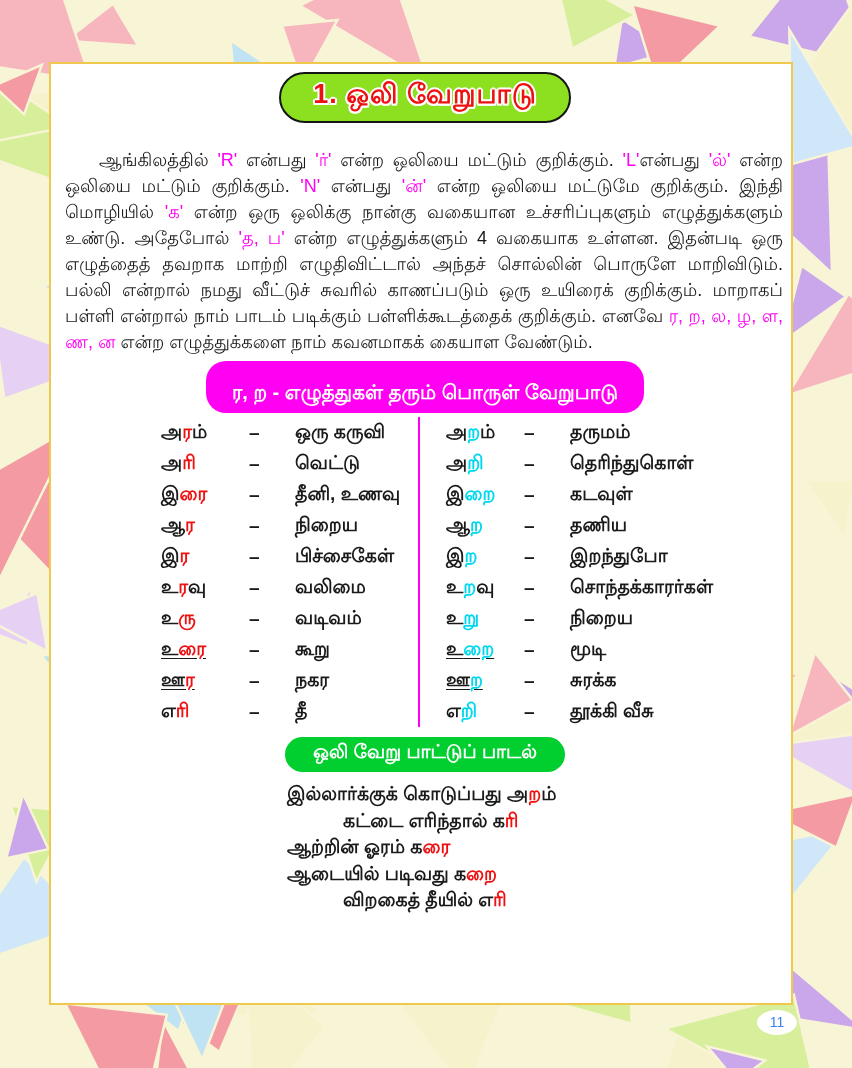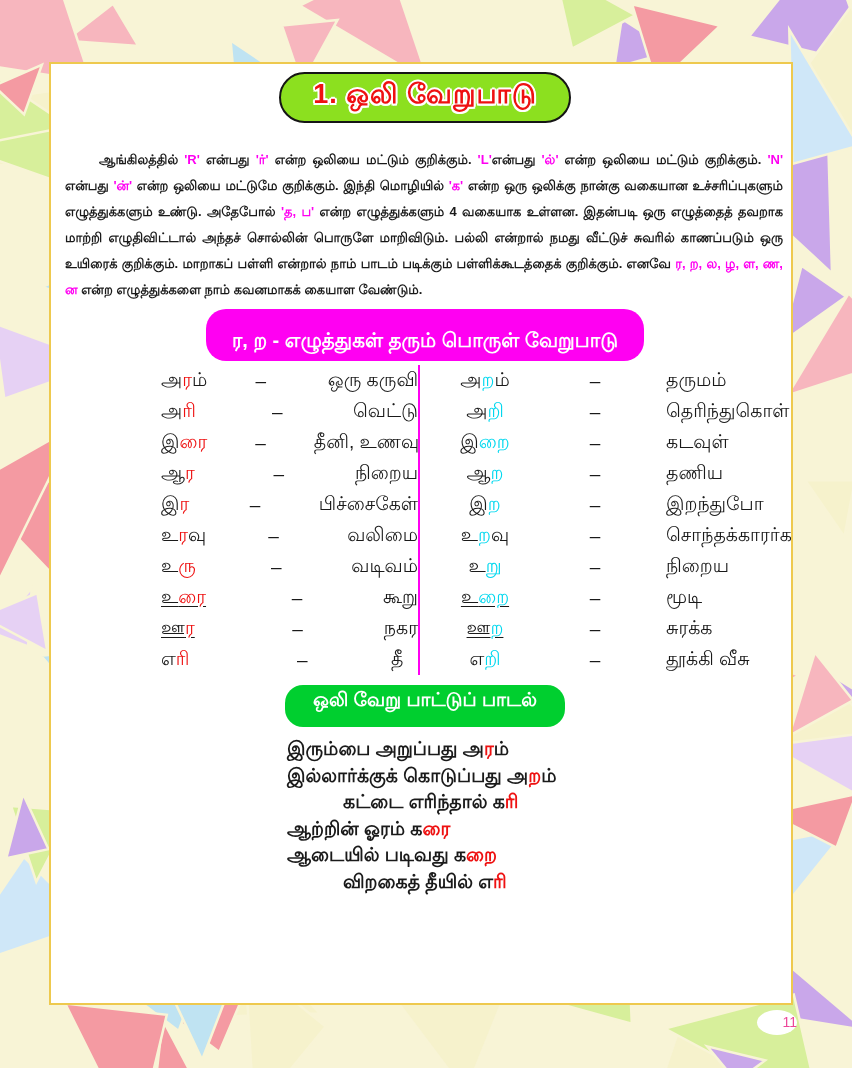--- a/index.html
+++ b/index.html
@@ -17,57 +17,57 @@
 
   .title-pill {
     margin:0 auto 24px; width:max-content; padding:5px 32px 8px;
     background:var(--title-green); border:2px solid #151515; border-radius:28px;
     color:var(--title-red); font-size:27px; font-weight:bold; letter-spacing:1px;
     text-shadow:-1.5px -1.5px 0 #fff, 1.5px -1.5px 0 #fff, -1.5px 1.5px 0 #fff,
                  1.5px 1.5px 0 #fff, 0 -2px 0 #fff, 0 2px 0 #fff, -2px 0 0 #fff, 2px 0 0 #fff;
   }
 
   .intro {
-    font-size:13px; line-height:26px; text-align:justify; text-indent:34px;
-    color:#1a1a1a; font-weight:700; padding-right:2px;
+    font-size:18px; line-height:26px; text-align:justify; text-indent:34px;
+    color:#1a1a1a; font-weight:400; padding-right:2px;
   }
   .m { color:var(--magenta); }
   .r { color:var(--red); }
   .c { color:var(--cyan); }
 
   .pill2 {
     margin:6px auto 1px; width:max-content; background:var(--magenta);
     color:#fff; font-size:20px; font-weight:bold; padding:20px 26px 7px; border-radius:20px;
   }
 
   .vocab { display:flex; margin-top:4px; }
   .vocab-left  { width:355px; box-sizing:border-box; padding-left:96px;
                  border-right:2px solid var(--magenta); }
-  .vocab-right { flex:1; box-sizing:border-box; padding-left:26px;text-align:center; }
+  .vocab-right { flex:1; box-sizing:border-box; padding-left:26px; }
   .vrow  { display:flex; align-items:center; height:31px;
-           font-size:19px; font-weight:400; color:#1a1a1a;gap:48px; }
+           font-size:19px; font-weight:700; color:#1a1a1a; }
   .vword { width:88px; white-space:nowrap; }
   .vocab-right .vword { width:78px; }
   .vdash { width:46px; }
   .vmean { white-space:nowrap; }
   .und   { text-decoration:underline; text-underline-offset:3px; }
 
   .pill3 {
     margin:10px auto 9px; width:max-content; background:var(--song-green);
-    color:#fff; font-size:19px; font-weight:bold; padding:4px 28px 14px; border-radius:18px;
+    color:#fff; font-size:19px; font-weight:bold; padding:4px 28px 7px; border-radius:18px;
   }
 
   .song  { margin-left:222px; }
   .sline { font-size:19px; line-height:26.5px; font-weight:600; color:#1a1a1a; white-space:nowrap; }
   .sline.i1 { margin-left:56px; }
 
   .page-num {
     position:absolute; left:757px; top:1010px; width:40px; height:25px;
-    background:#fff; border-radius:50%; text-align:right;
-    font-size:14px; line-height:25px; color:#ec4899;
+    background:#fff; border-radius:50%; text-align:center;
+    font-size:14px; line-height:25px; color:#3b82f6;
   }
 </style>
 </head>
 <body>
 
 <svg id="mosaic" xmlns="http://www.w3.org/2000/svg" viewBox="0 0 852 1068">
     <rect width="852" height="1068" fill="#f8f4d6"></rect>
     <polygon points="569.2,324.1 455.0,374.4 441.7,275.5" fill="#c9a7ea" stroke="#f8f4d6" stroke-width="2.5"></polygon>
     <polygon points="155.8,1080.4 162.7,1019.6 195.1,1080.9" fill="#f49aa2" stroke="#f8f4d6" stroke-width="2.5"></polygon>
     <polygon points="550.0,487.5 538.7,553.4 487.4,504.8" fill="#f7b6be" stroke="#f8f4d6" stroke-width="2.5"></polygon>
@@ -350,21 +350,20 @@
           <span class="vword"><span>எ</span><span class="c">றி</span></span>
           <span class="vdash">–</span>
           <span class="vmean">தூக்கி வீசு</span>
         </div>
       </div>
   </div>
 
   <div class="pill3">ஒலி வேறு பாட்டுப் பாடல்</div>
 
   <div class="song">
-      <div class="sline"><span>இரும்பை அறுப்பது அ</span><span class="r">ர</span><span>ம்</span></div>
       <div class="sline"><span>இல்லார்க்குக் கொடுப்பது அ</span><span class="r">ற</span><span>ம்</span></div>
       <div class="sline i1"><span>கட்டை எரிந்தால் க</span><span class="r">ரி</span></div>
       <div class="sline"><span>ஆற்றின் ஓரம் க</span><span class="r">ரை</span></div>
       <div class="sline"><span>ஆடையில் படிவது க</span><span class="r">றை</span></div>
       <div class="sline i1"><span>விறகைத் தீயில் எ</span><span class="r">ரி</span></div>
     </div>
 </div>
 
 <div class="page-num">11</div>
 

